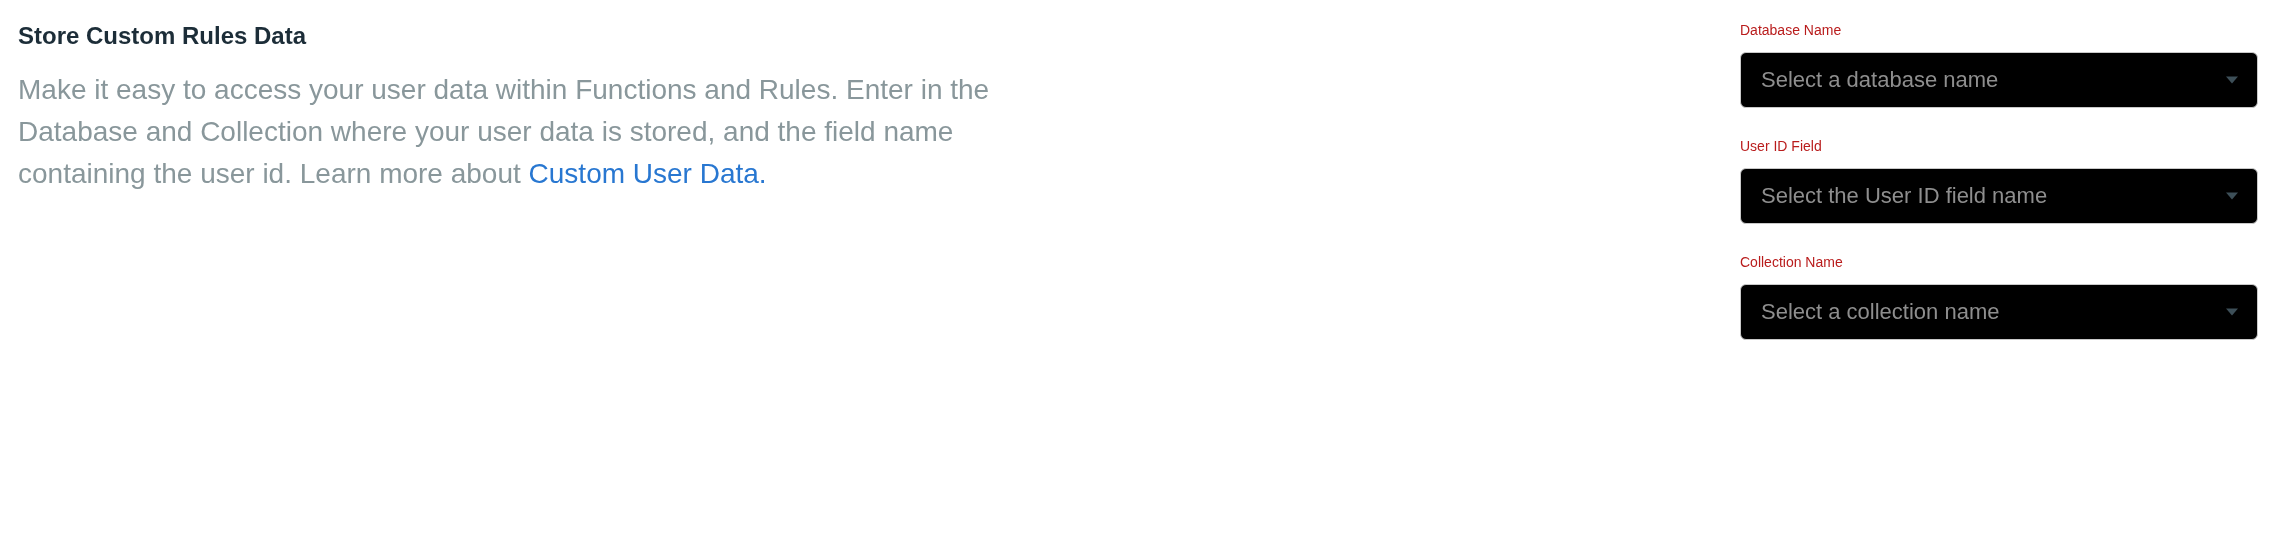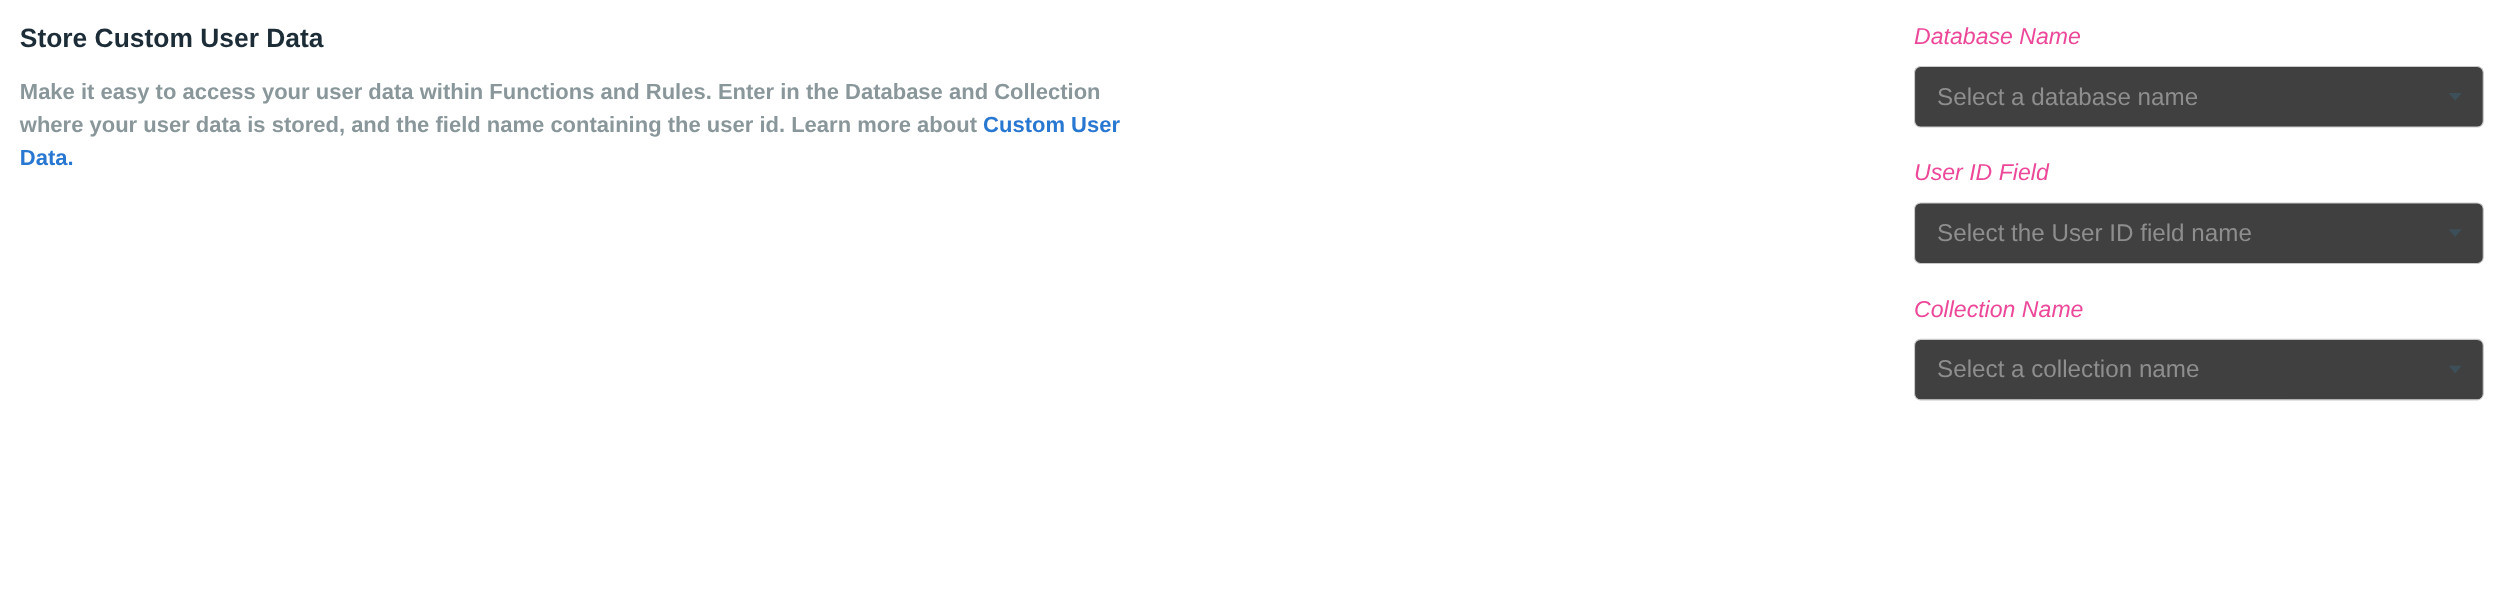--- a/index.html
+++ b/index.html
@@ -27,52 +27,51 @@
       margin-left: auto;
     }
     .section-title {
       font-size: 24px;
       font-weight: 600;
       color: #1c2d38;
       margin-bottom: 18px;
       line-height: 1.2;
     }
     .description {
-      font-size: 20px;
+      font-size: 28px;
       color: #89979b;
       line-height: 1.5;
-      font-weight: 700;
+      font-weight: 400;
     }
     .description-link {
       color: #2877d1;
       text-decoration: none;
       cursor: pointer;
     }
     .form-group {
       margin-bottom: 30px;
     }
     .form-label {
       display: block;
-      font-size: 21px;
+      font-size: 14px;
       font-weight: 400;
-      color: #ec4899;
+      color: #b91c1c;
       margin-bottom: 14px;
-      font-style: italic;
     }
     .select-wrapper {
       position: relative;
       width: 100%;
     }
     .select-input {
       width: 100%;
       height: 56px;
       padding: 0 48px 0 20px;
       font-size: 22px;
       color: #8e8e8e;
-      background: #404040;
+      background: #000000;
       border: 1px solid #c9c9c9;
       border-radius: 6px;
       cursor: pointer;
       appearance: none;
       outline: none;
       font-family: inherit;
       display: flex;
       align-items: center;
     }
     .select-input::placeholder {
@@ -89,21 +88,21 @@
       border-left: 6px solid transparent;
       border-right: 6px solid transparent;
       border-top: 7px solid #3d4f58;
     }
   </style>
 </head>
 <body>
 
 <div class="container">
   <div class="left-column">
-    <h2 class="section-title">Store Custom User Data</h2>
+    <h2 class="section-title">Store Custom Rules Data</h2>
     <p class="description">
       <span>Make it easy to access your user data within Functions and Rules. Enter in the Database and Collection where your user data is stored, and the field name containing the user id. Learn more about </span><a class="description-link">Custom User Data.</a>
     </p>
   </div>
 
   <div class="right-column">
     <div class="form-group">
       <label class="form-label">Database Name</label>
       <div class="select-wrapper">
         <div class="select-input">Select a database name</div>

